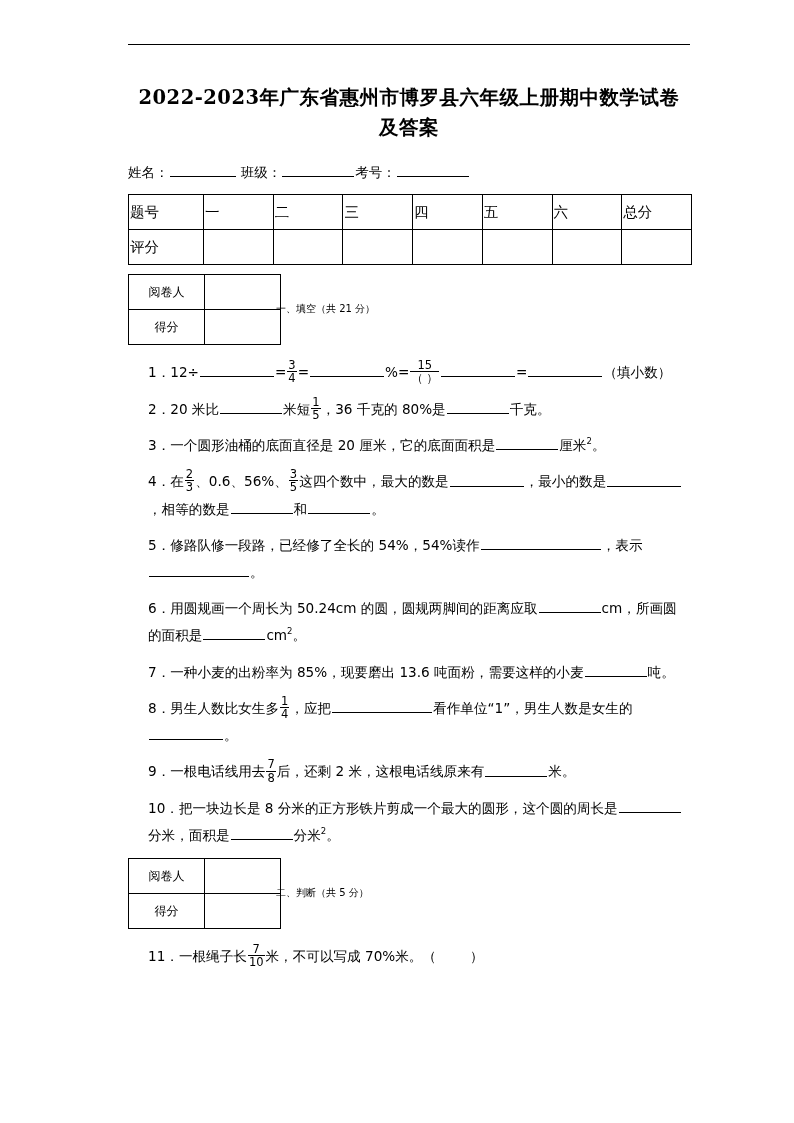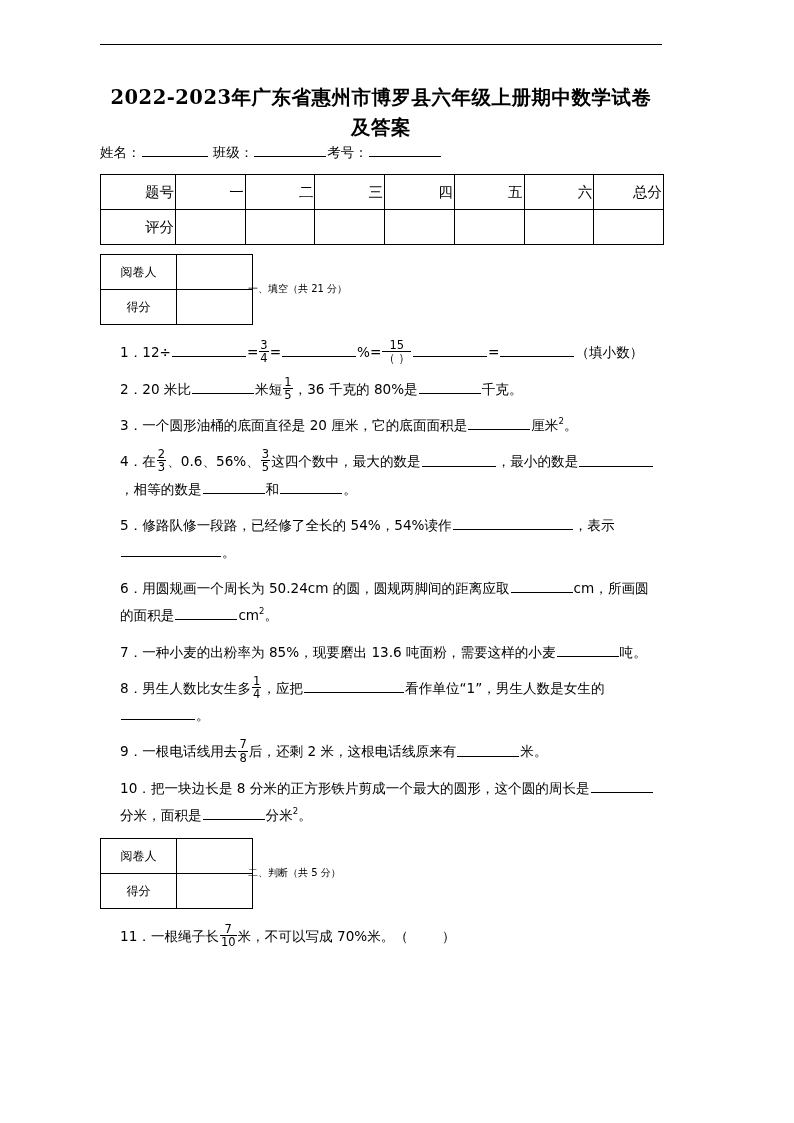--- a/index.html
+++ b/index.html
@@ -13,39 +13,40 @@
   }
   .page {
     position: relative;
     width: 794px;
     height: 1123px;
     background: #ffffff;
     overflow: hidden;
   }
   .content {
     position: absolute;
-    left: 100px;
+    left: 128px;
     top: 0;
     width: 562px;
   }
   .header-rule {
     margin-top: 44px;
     border-top: 1.6px solid #000;
     width: 562px;
   }
   .doc-title {
     margin-top: 38px;
     font-size: 19.5px;
     font-weight: bold;
     line-height: 1.55;
     text-align: center;
     letter-spacing: 0.5px;
     font-family: "DejaVu Serif", "Liberation Serif", serif;
   }
   .ident-line {
+    margin-top: 20px;
     font-size: 13.5px;
     white-space: nowrap;
   }
   .blank {
     display: inline-block;
     border-bottom: 1.3px solid #000;
     vertical-align: baseline;
     height: 0.95em;
     margin: 0 1px;
   }
@@ -55,21 +56,21 @@
 
   table.score-table {
     margin-top: 12px;
     border-collapse: collapse;
     width: 564px;
     table-layout: fixed;
   }
   table.score-table td {
     border: 1.2px solid #000;
     height: 32px;
-    text-align: right;
+    text-align: left;
     vertical-align: middle;
     font-size: 14.5px;
   }
   table.score-table td.lbl { width: 72px; }
 
   .grader-wrap {
     position: relative;
     margin-top: 9px;
     height: 76px;
   }

